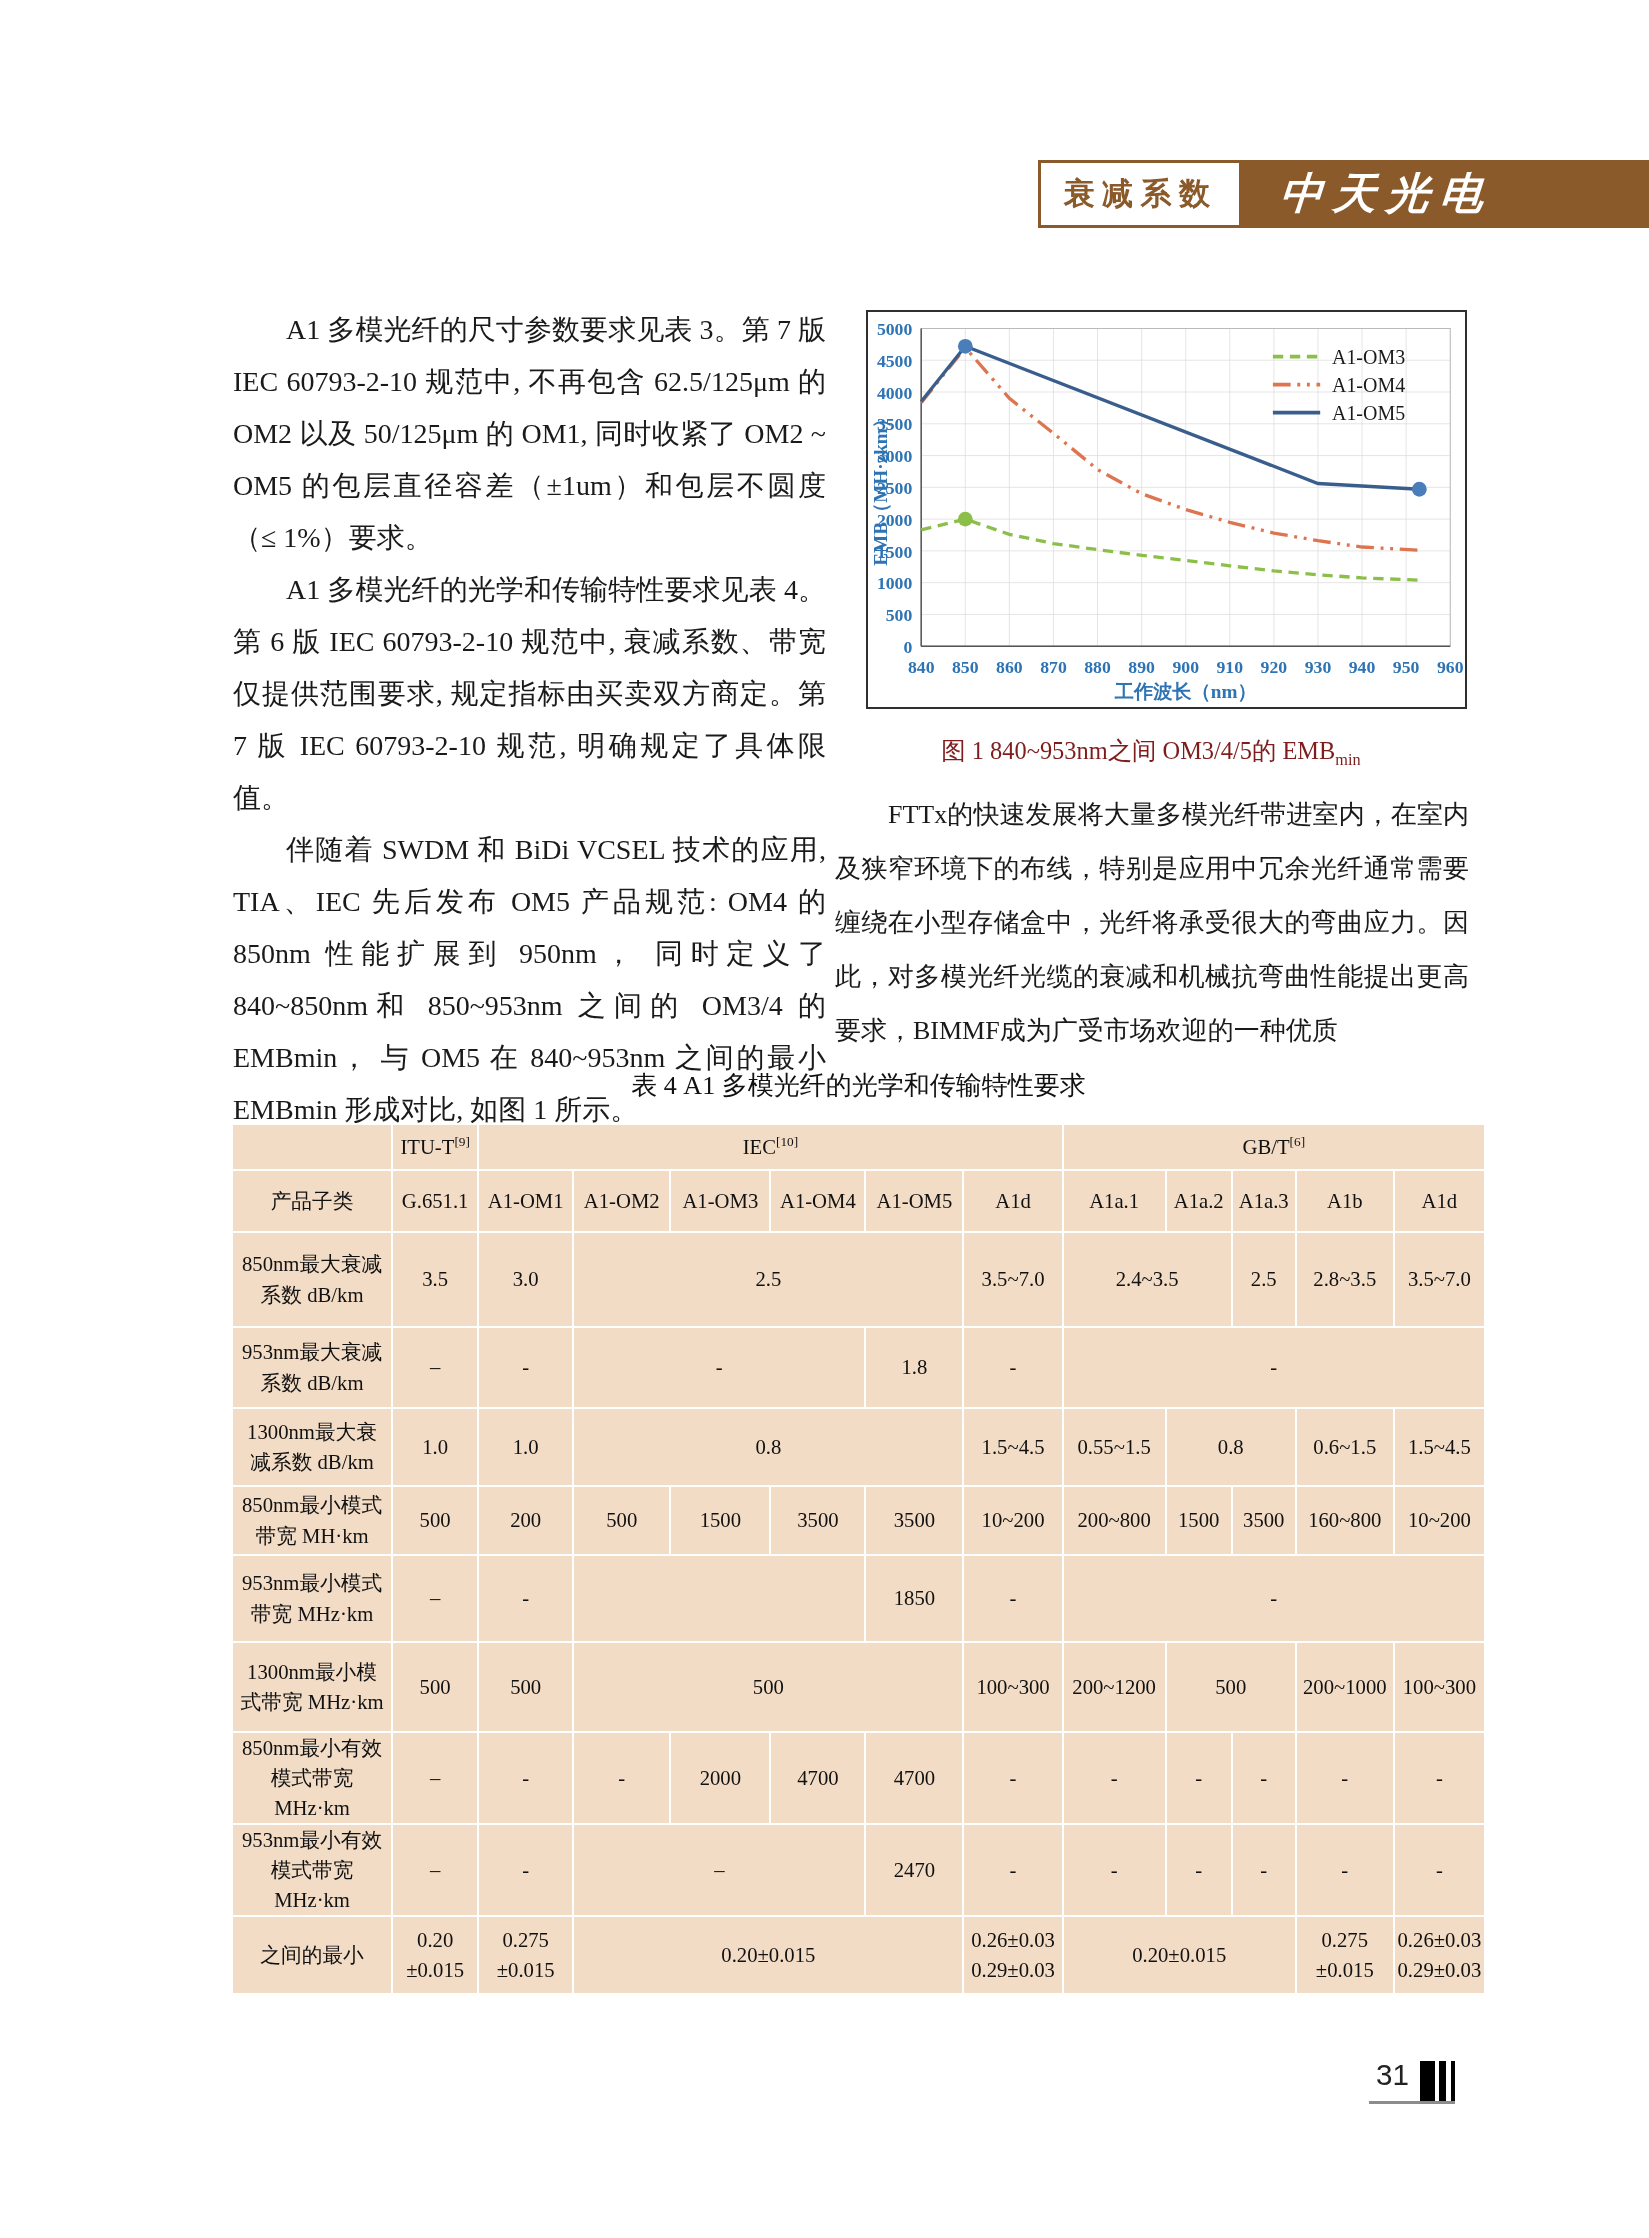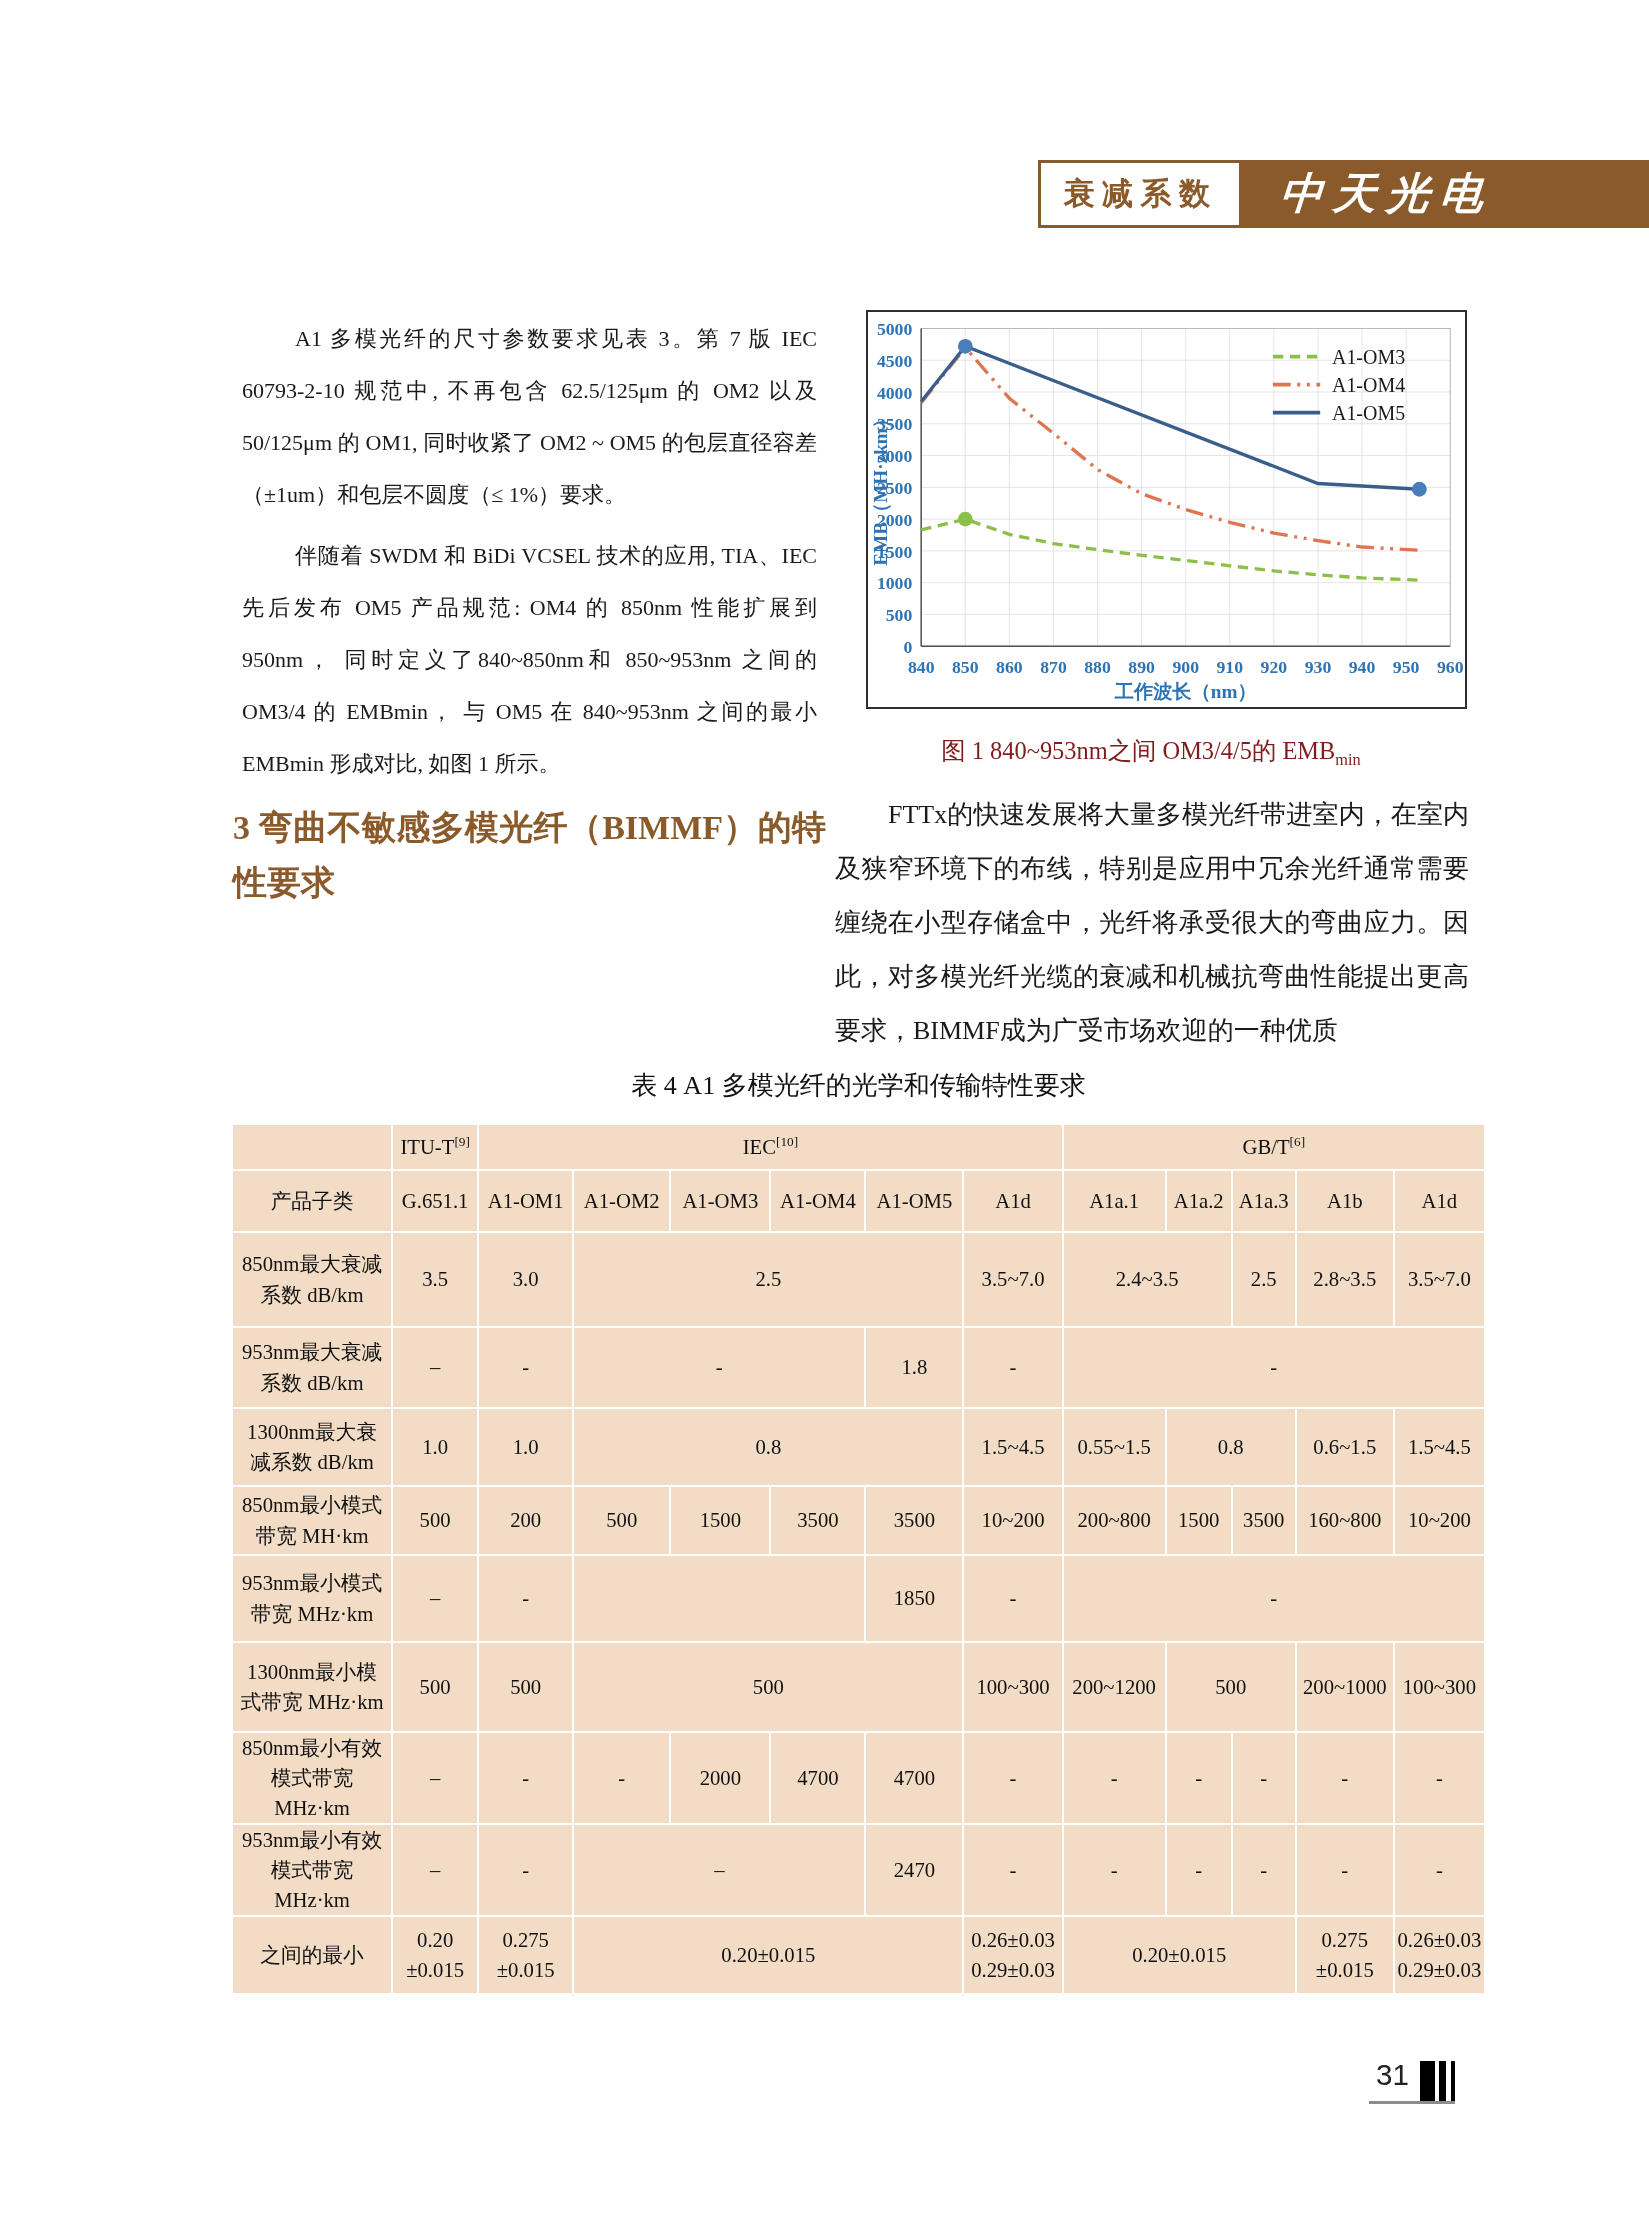--- a/index.html
+++ b/index.html
@@ -22,21 +22,21 @@
     position:absolute;left:1239px;top:160px;width:410px;height:68px;
     background:#8b5a2b;display:flex;align-items:center;
   }
   .hdr-bar span{
     color:#ffffff;font-size:43px;font-weight:bold;font-style:italic;
     padding-left:41px;letter-spacing:10.3px;transform:skewX(-4deg);
   }
   
   .left-col{position:absolute;left:233px;top:304px;width:593px;}
   .left-col p{
-    margin:9px;font-size:22px;line-height:52px;text-align:justify;
+    margin:0;font-size:28px;line-height:52px;text-align:justify;
     text-indent:53px;
   }
   .sec-heading{
     margin-top:10.3px;font-size:34px;font-weight:bold;color:#8b5a2b;line-height:55px;
     text-align:justify;
   }
   
   .fig-box{
     position:absolute;left:866px;top:310px;width:597px;height:395px;
     background:#ffffff;border:2.2px solid #2f2f2f;
@@ -91,20 +91,21 @@
 
   <div class="hdr-tag-box">
     <span>衰减系数</span>
   </div>
   <div class="hdr-bar">
     <span>中天光电</span>
   </div>
 
   <div class="left-col">
     <p>A1 多模光纤的尺寸参数要求见表 3。第 7 版 IEC 60793-2-10 规范中, 不再包含 62.5/125μm 的 OM2 以及 50/125μm 的 OM1, 同时收紧了 OM2 ~ OM5 的包层直径容差（±1um）和包层不圆度（≤ 1%）要求。</p>
+    <p>A1 多模光纤的光学和传输特性要求见表 4。第 6 版 IEC 60793-2-10 规范中, 衰减系数、带宽仅提供范围要求, 规定指标由买卖双方商定。第 7 版 IEC 60793-2-10 规范, 明确规定了具体限值。</p>
     <p>伴随着 SWDM 和 BiDi VCSEL 技术的应用, TIA、IEC 先后发布 OM5 产品规范: OM4 的 850nm 性能扩展到 950nm， 同时定义了840~850nm和 850~953nm 之间的 OM3/4 的 EMBmin， 与 OM5 在 840~953nm 之间的最小 EMBmin 形成对比, 如图 1 所示。</p>
     <div class="sec-heading">3 弯曲不敏感多模光纤（BIMMF）的特性要求</div>
   </div>
 
   <div class="fig-box">
     <svg id="chart" width="597" height="395" viewBox="0 0 808 534">
         <line x1="72" y1="22" x2="72" y2="452" stroke="#dcdcdc" stroke-width="1"></line>
         <text x="72" y="488" text-anchor="middle" class="tick">840</text>
         <line x1="131.66666666666666" y1="22" x2="131.66666666666666" y2="452" stroke="#dcdcdc" stroke-width="1"></line>
         <text x="131.66666666666666" y="488" text-anchor="middle" class="tick">850</text>

